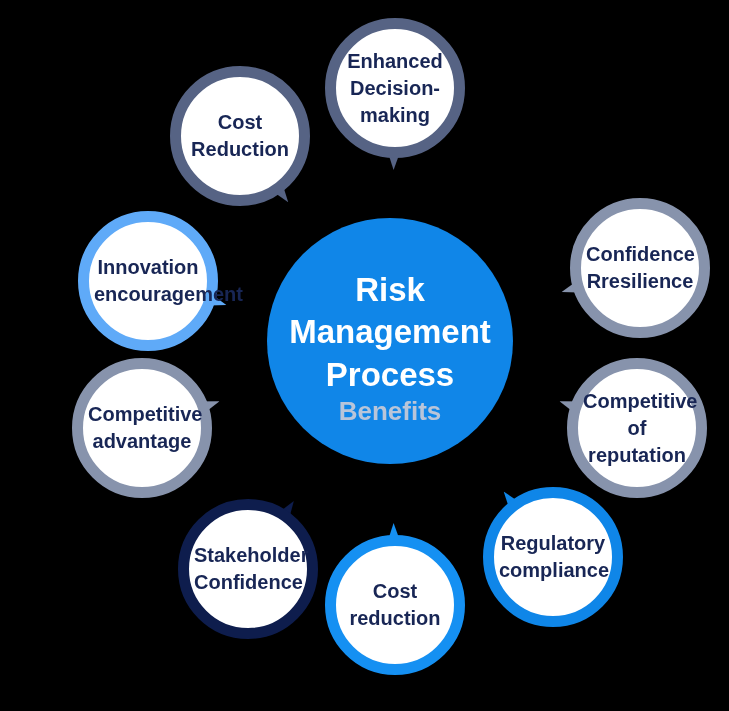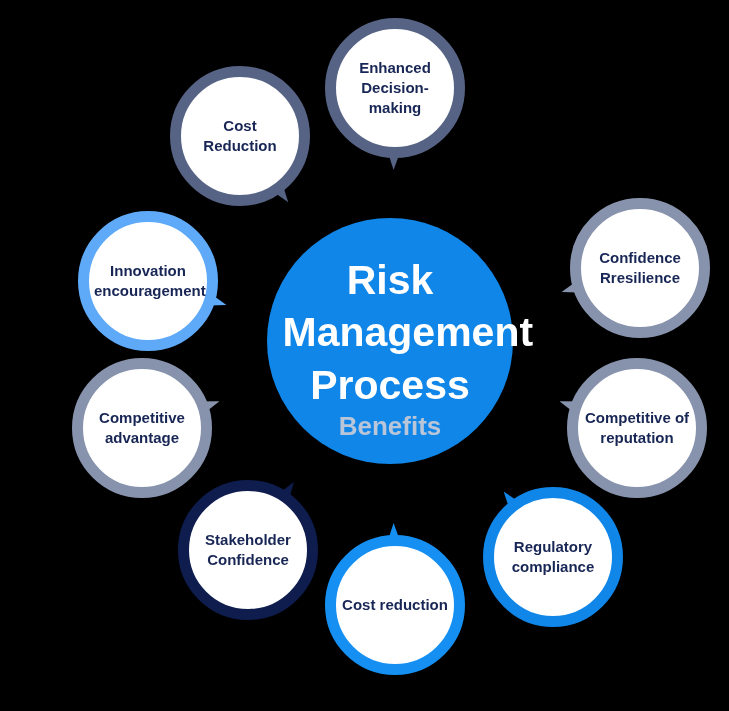--- a/index.html
+++ b/index.html
@@ -21,21 +21,21 @@
     width:246px;height:246px;
     border-radius:50%;
     background:var(--center-bg,#1086E8);
     display:flex;flex-direction:column;
     align-items:center;justify-content:center;
     text-align:center;
     z-index:2;
   }
   .center-title{
     color:var(--center-title,#fff);
-    font-size:41px;
+    font-size:33px;
     font-weight:700;
     line-height:1.28;
     width:215px;
     margin-top:14px;
   }
   .center-subtitle{
     color:var(--center-sub,#B9C5D9);
     font-size:26px;
     font-weight:700;
   }
@@ -60,21 +60,21 @@
     border-radius:50%;
     background:#fff;
     border:11px solid var(--ring,#566384);
     box-sizing:border-box;
     display:flex;align-items:center;justify-content:center;
     text-align:center;
     z-index:1;
   }
   .bubble .label{
     color:var(--label-color,#182655);
-    font-size:15px;
+    font-size:20px;
     font-weight:700;
     line-height:1.35;
     width:108px;
   }
 </style>
 </head>
 <body style="background: rgb(0, 0, 0);">
 
 <div class="stage" style="background: rgb(0, 0, 0); --center-bg: #1086E8; --center-title: #FFFFFF; --center-sub: #B9C5D9; --label-color: #182655;">
 
@@ -112,21 +112,21 @@
     </div>
   </div>
 
   <div class="bubble" style="left: 325px; top: 535px; --ring: #1590F2;">
     <div class="tail" style="transform:rotate(269deg) translateX(66px);"></div>
     <div class="circle">
       <span class="label">Cost reduction</span>
     </div>
   </div>
 
-  <div class="bubble" style="left: 178px; top: 480px; --ring: #0E1D4D;">
+  <div class="bubble" style="left: 178px; top: 499px; --ring: #0E1D4D;">
     <div class="tail" style="transform:rotate(304deg) translateX(66px);"></div>
     <div class="circle">
       <span class="label">Stakeholder Confidence</span>
     </div>
   </div>
 
   <div class="bubble" style="left: 72px; top: 358px; --ring: #8793AC;">
     <div class="tail" style="transform:rotate(341deg) translateX(66px);"></div>
     <div class="circle">
       <span class="label">Competitive advantage</span>

